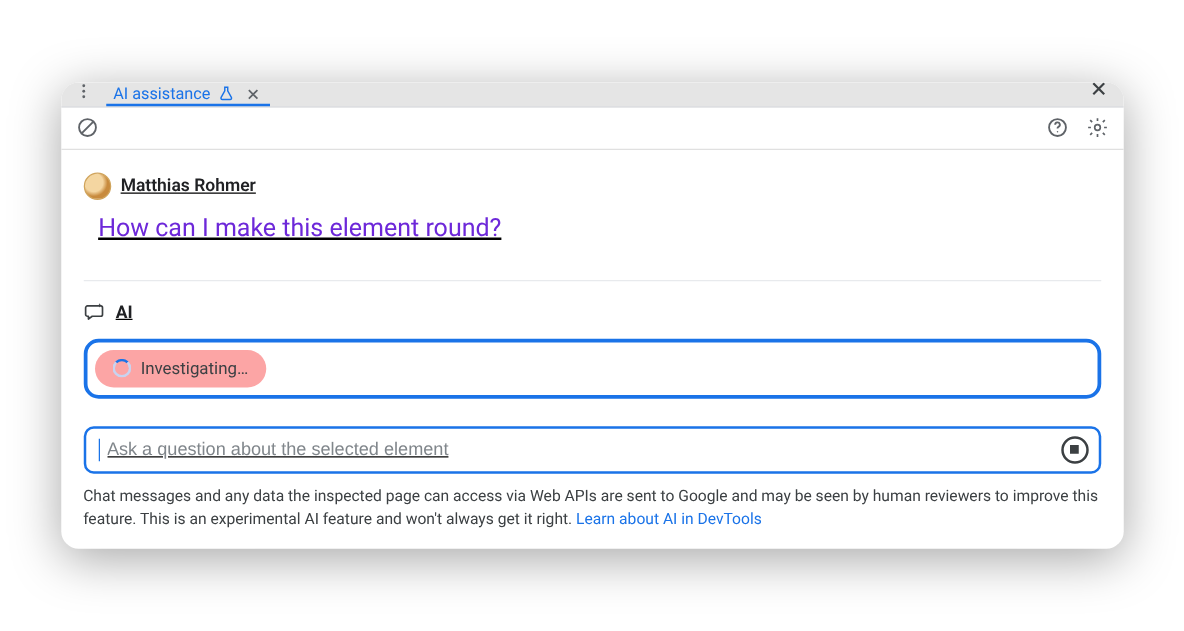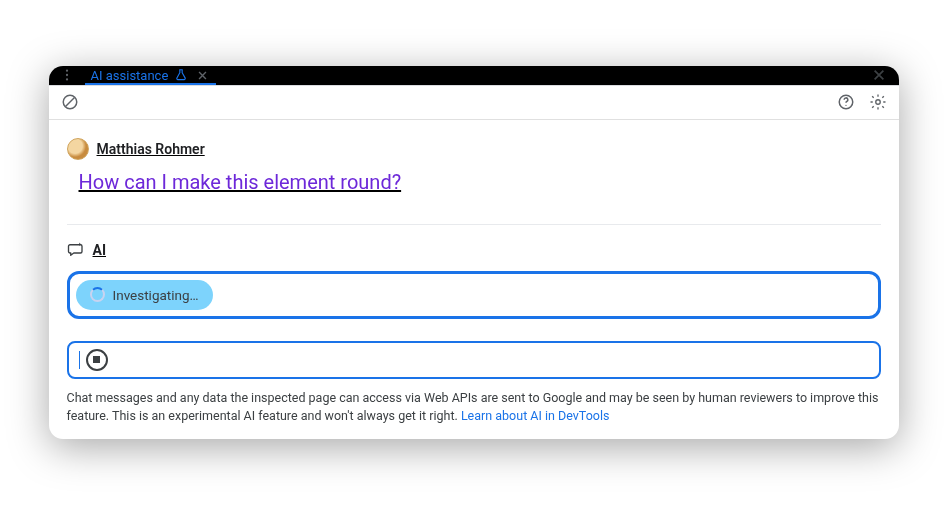--- a/index.html
+++ b/index.html
@@ -16,23 +16,23 @@
     width: 850px;
     background: #fff;
     border-radius: 14px;
     box-shadow: 0 8px 40px rgba(0,0,0,0.35);
     overflow: hidden;
     display: flex;
     flex-direction: column;
   }
   .tabbar {
     display: flex;
-    align-items: center;
+    align-items: flex-end;
     height: 20px;
-    background: #000000;
+    background: #e5e5e5;
     border-bottom: 1px solid #dadce0;
     padding: 0 6px;
     gap: 2px;
     position: relative;
   }
   .kebab {
     width: 24px; height: 24px;
     display: flex; align-items: center; justify-content: center;
     border-radius: 4px;
     cursor: pointer;
@@ -107,21 +107,21 @@
   .author-name { font-size: 14px; font-weight: 600; color: #202124; }
   .user-text { font-size: 20px; color: #6d28d9; margin-left: 12px; }
 
   .sep { height: 1px; background: #e8eaed; margin: 16px 0; }
 
   .ai-row { display: flex; align-items: center; gap: 8px; margin-bottom: 12px; }
   .ai-label { font-size: 14px; font-weight: 700; color: #202124; }
 
   .status-chip {
     display: inline-flex; align-items: center; gap: 8px;
-    background: #7dd3fc;
+    background: #fca5a5;
     border-radius: 16px;
     padding: 7px 14px;
     font-size: 13.5px;
     color: #3c4043;
     position: relative;
   }
   .status-highlight {
     display: inline-block;
     padding: 6px;
     border: 3px solid #1a73e8;
@@ -279,20 +279,21 @@
     <div class="status-highlight">
       <div class="status-chip">
         <div class="spinner"></div>
         <span>Investigating…</span>
       </div>
     </div>
 
 
     <div class="input-wrap">
       <div class="caret"></div>
+      <input type="text" placeholder="Ask a question about the selected element" style="">
       <div class="stop-btn"></div>
     </div>
 
   </div>
 
   <div class="footer">
     <span>Chat messages and any data the inspected page can access via Web APIs are sent to Google and may be seen by human reviewers to improve this feature. This is an experimental AI feature and won't always get it right. </span><a>Learn about AI in DevTools</a>
   </div>
 
 </div>

